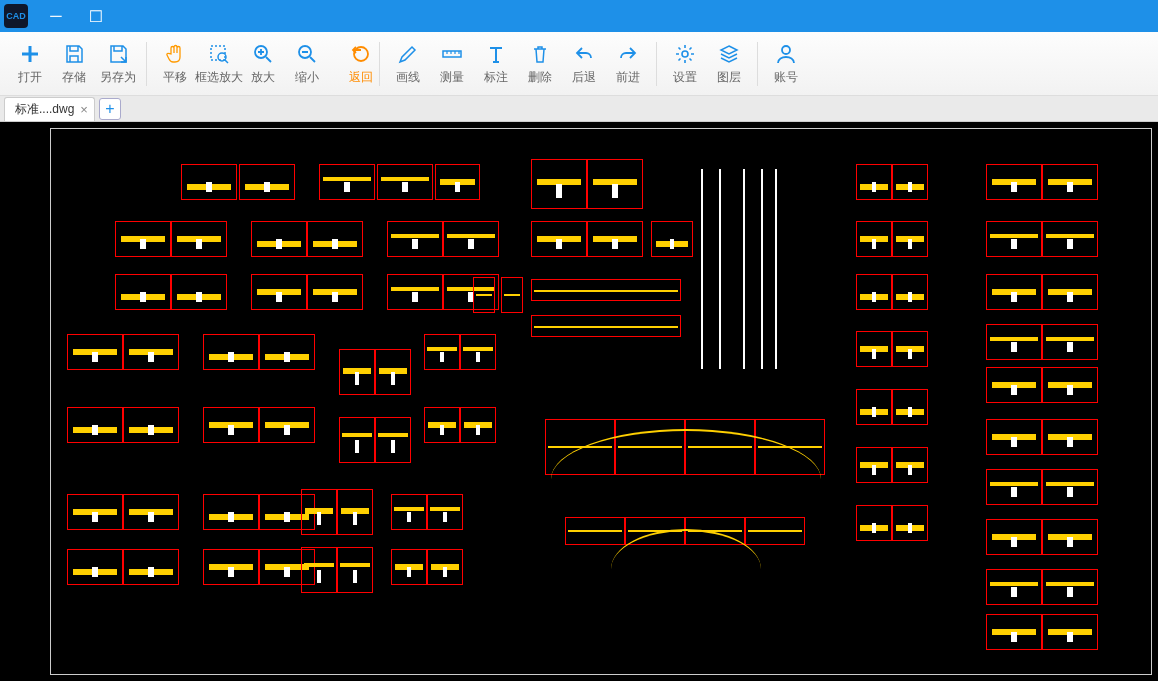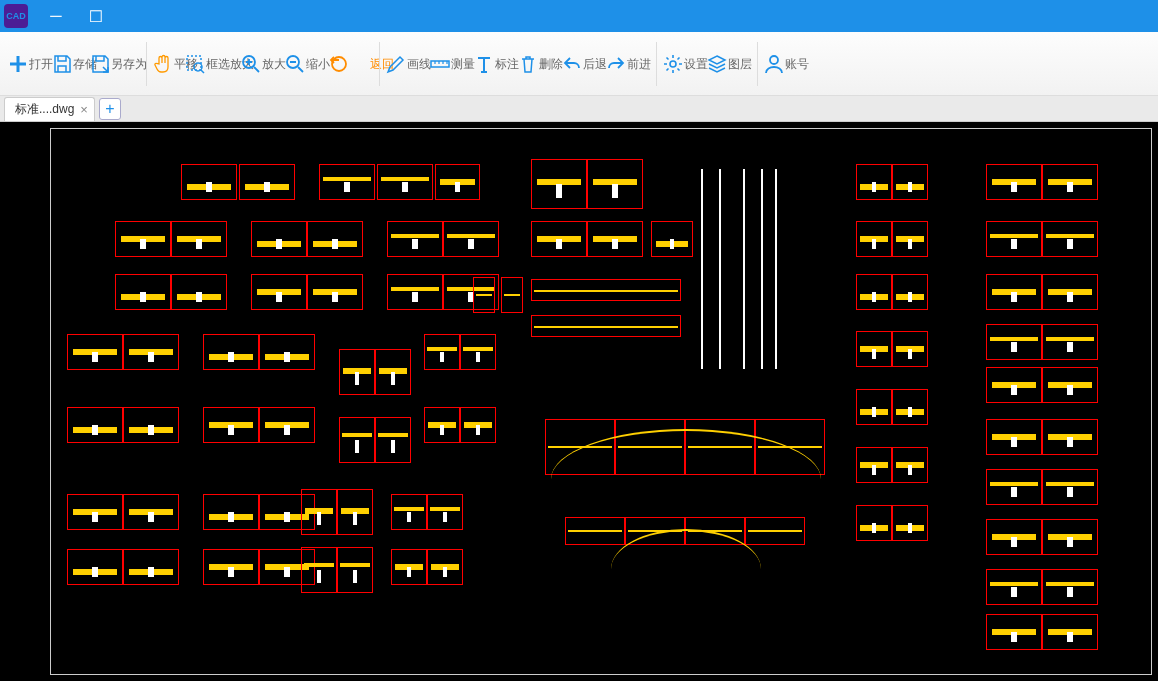--- a/index.html
+++ b/index.html
@@ -1,25 +1,25 @@
 <!DOCTYPE html>
 <html><head>
 <meta charset="utf-8">
 <style>
   * { box-sizing: border-box; margin: 0; padding: 0; }
   body { font-family: "Microsoft YaHei", Arial, sans-serif; font-size: 12px; background: #fff; overflow: hidden; width: 1158px; height: 681px; }
   
   .titlebar { background: #1e90e8; height: 32px; display: flex; align-items: center; padding: 0 4px; color: #fff; }
-  .app-logo { width: 24px; height: 24px; background: #4c1d95; border-radius: 4px; display: flex; align-items: center; justify-content: center; color: #1e90e8; font-size: 9px; font-weight: bold; margin-right: 8px; }
+  .app-logo { width: 24px; height: 24px; background: #0f172a; border-radius: 4px; display: flex; align-items: center; justify-content: center; color: #1e90e8; font-size: 9px; font-weight: bold; margin-right: 8px; }
   .app-title { font-size: 14px; flex: 1; }
   .win-controls { display: flex; }
   .win-btn { width: 40px; height: 32px; display: flex; align-items: center; justify-content: center; color: #fff; font-size: 16px; cursor: pointer; }
   
   .toolbar { background: linear-gradient(#fdfdfd,#f2f2f2); height: 64px; display: flex; align-items: center; padding: 0 8px; border-bottom: 1px solid #ddd; }
-  .tool-btn { display: flex; flex-direction: row; align-items: center; justify-content: center; width: 44px; height: 56px; cursor: pointer; color: #1e90e8; }
+  .tool-btn { display: flex; flex-direction: column; align-items: center; justify-content: center; width: 44px; height: 56px; cursor: pointer; color: #1e90e8; }
   .tool-btn .ico { height: 26px; display: flex; align-items: center; justify-content: center; font-size: 20px; }
   .tool-btn .lbl { font-size: 12px; color: #666; margin-top: 2px; white-space: nowrap; }
   .tool-sep { width: 1px; height: 44px; background: #ddd; margin: 0 6px; }
   .tool-btn.active .ico, .tool-btn.active .lbl { color: #ff8c00; margin-left: 20px; }
   
   .tabbar { background: #eaeaea; height: 26px; display: flex; align-items: flex-end; padding-left: 4px; border-bottom: 1px solid #ccc; }
   .tab { background: #fff; border: 1px solid #ccc; border-bottom: none; height: 24px; padding: 0 6px 0 10px; display: flex; align-items: center; font-size: 12px; color: #333; border-radius: 3px 3px 0 0; margin-right: 2px; max-width: 120px; }
   .tab .tab-label { max-width: 80px; overflow: hidden; text-overflow: ellipsis; white-space: nowrap; }
   .tab .close { margin-left: 6px; color: #888; cursor: pointer; font-size: 13px; }
   .tab-add { width: 22px; height: 22px; border: 1px solid #aac; background: #fff; color: #1e90e8; display: flex; align-items: center; justify-content: center; font-size: 16px; border-radius: 3px; margin-left: 2px; cursor: pointer; margin-bottom: 1px; }

